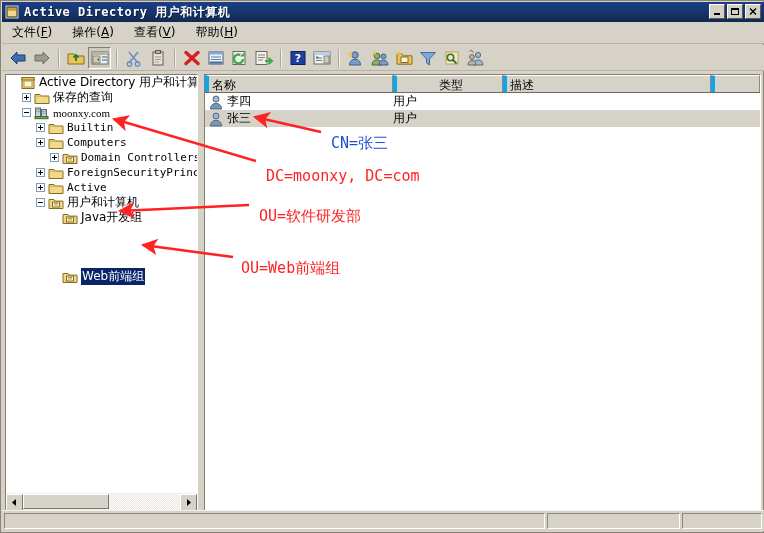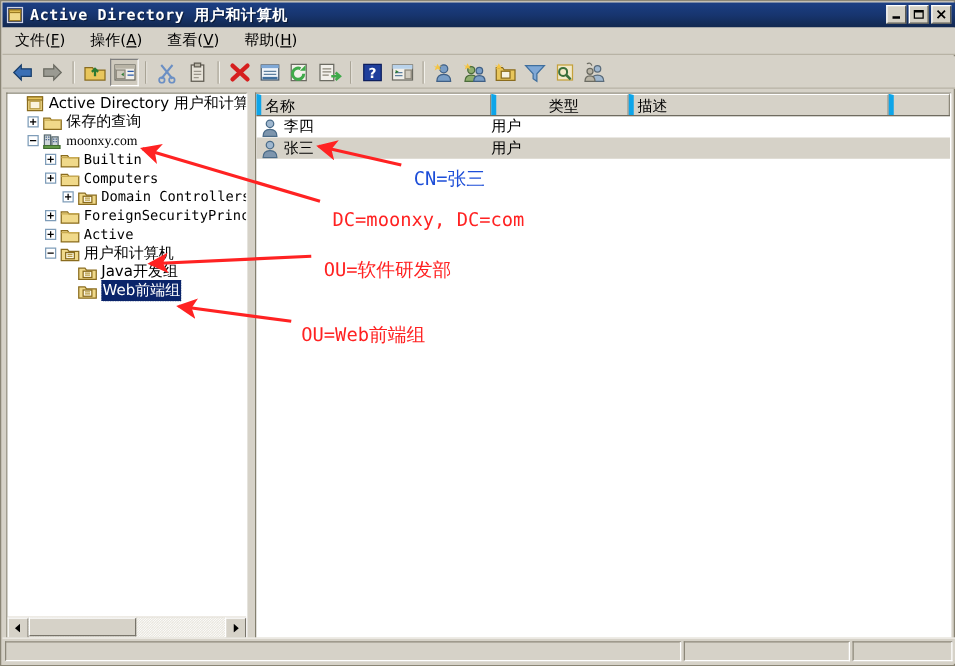--- a/index.html
+++ b/index.html
@@ -540,21 +540,21 @@
         </div>
         <div class="tree-row" style="padding-left: 44px;">
           <span class="expander none"></span>
           <span class="ticon"><svg width="16" height="14" viewBox="0 0 16 14">
               <path d="M1 3.5 h5 l1.2 1.6 H15 v7.4 H1 Z" fill="#f0d98a" stroke="#8a6c1e"></path>
               <rect x="4.5" y="6" width="7" height="5" fill="#fdf8e6" stroke="#8a6c1e"></rect>
               <path d="M6 7.5 h4 M6 9 h4" stroke="#b79a42"></path>
             </svg></span>
           <span class="lbl-cjk ">Java开发组</span>
         </div>
-        <div class="tree-row" style="padding-left: 44px;">
+        <div class="tree-row" style="padding-left: 44px; margin-top: 44px;">
           <span class="expander none"></span>
           <span class="ticon"><svg width="16" height="14" viewBox="0 0 16 14">
               <path d="M1 3.5 h5 l1.2 1.6 H15 v7.4 H1 Z" fill="#f0d98a" stroke="#8a6c1e"></path>
               <rect x="4.5" y="6" width="7" height="5" fill="#fdf8e6" stroke="#8a6c1e"></rect>
               <path d="M6 7.5 h4 M6 9 h4" stroke="#b79a42"></path>
             </svg></span>
           <span class="lbl-cjk sel-label">Web前端组</span>
         </div>
       </div>
     <div class="tree-hscroll">

